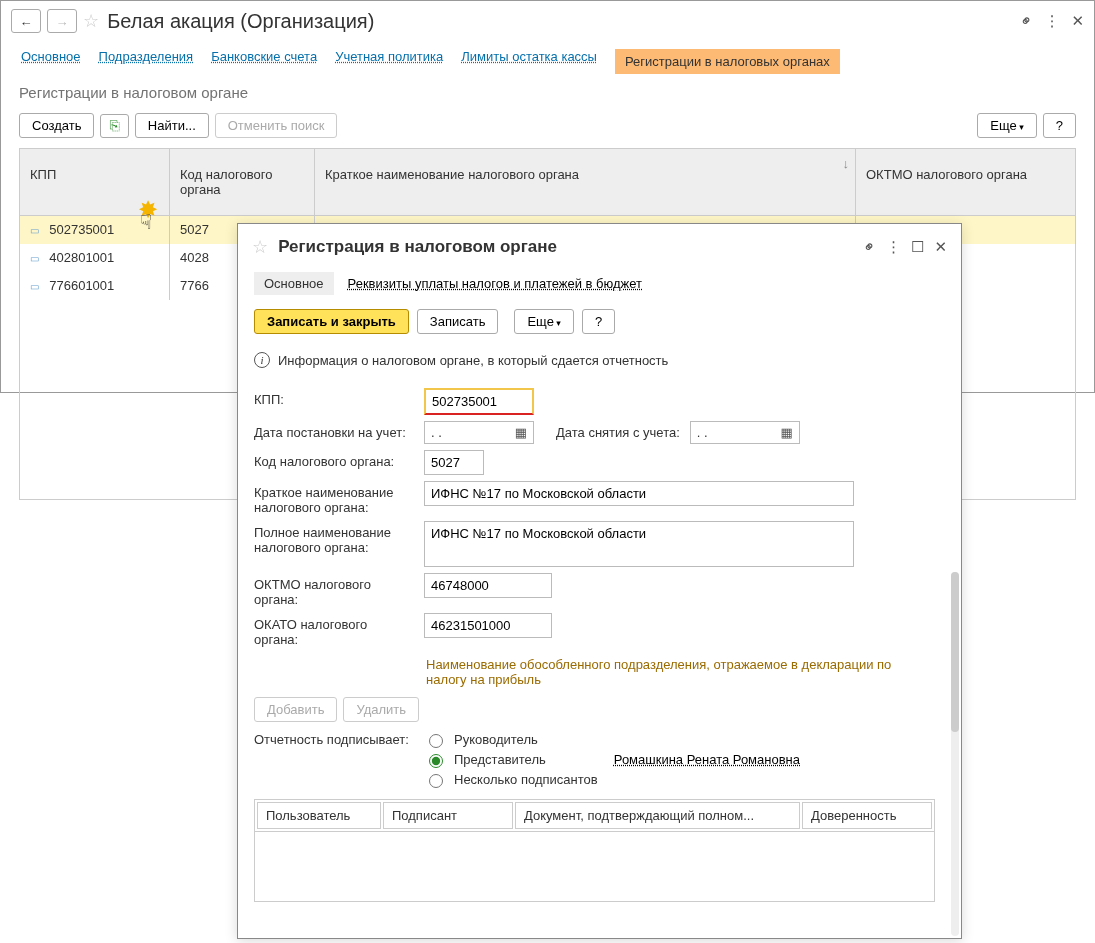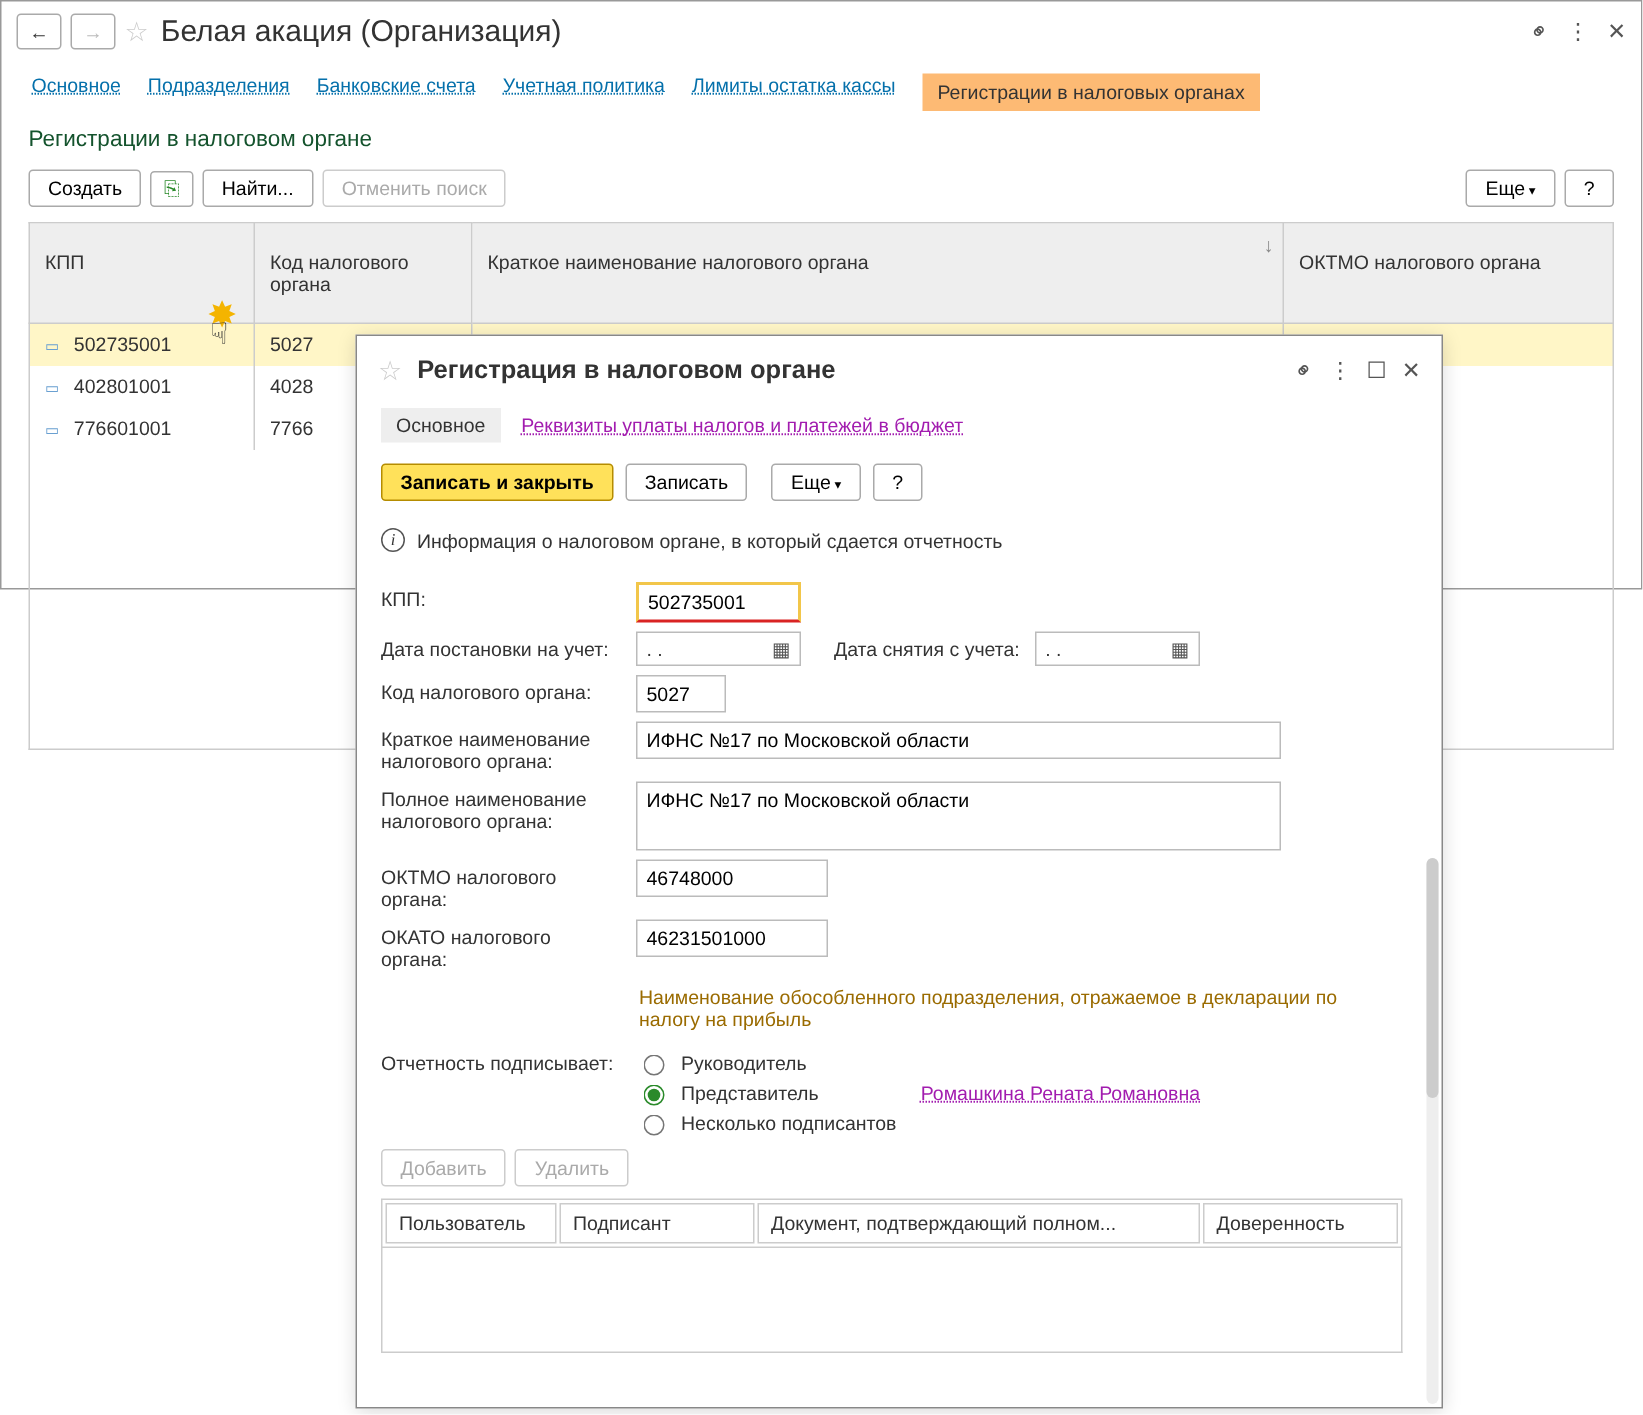--- a/index.html
+++ b/index.html
@@ -7,21 +7,21 @@
 .main-frame { border: 1px solid #999; height: 393px; position: relative; background: #fff; }
 .title-row { display: flex; align-items: center; padding: 8px 10px 4px 10px; gap: 6px; }
 .nav-btn { width: 30px; height: 24px; border: 1px solid #aaa; border-radius: 3px; background: #fff; display: flex; align-items: center; justify-content: center; cursor: pointer; }
 .star { color: #ccc; font-size: 18px; }
 .page-title { font-size: 20px; font-weight: normal; margin-left: 2px; }
 .title-actions { margin-left: auto; display: flex; gap: 12px; align-items: center; }
 .icon-btn { color: #555; cursor: pointer; font-size: 15px; }
 .tabs-row { display: flex; gap: 18px; padding: 12px 20px 10px 20px; border-bottom: none; }
 .tab-link { color: #0570ab; text-decoration: underline dotted; cursor: pointer; }
 .tab-active { background: #fdba74; padding: 5px 10px; color: #333; text-decoration: none; }
-.section-title { color: #14532d; padding: 0 18px 6px 18px; font-size: 15px; }
+.section-title { color: #737373; padding: 0 18px 6px 18px; font-size: 15px; }
 .toolbar { display: flex; gap: 6px; padding: 6px 18px; align-items: center; }
 .btn { border: 1px solid #aaa; border-radius: 3px; padding: 4px 12px; background: #fff; cursor: pointer; }
 .btn.small { padding: 3px 8px; }
 .btn.disabled { color: #aaa; border-color: #ccc; cursor: default; }
 .toolbar .spacer { flex: 1; }
 .dropdown-btn::after { content: " ▾"; font-size: 9px; }
 .table { display: table; width: calc(100% - 36px); margin: 4px 18px 0 18px; border: 1px solid #ccc; border-collapse: collapse; }
 .thead { display: table-row; background: #eee; }
 .th { display: table-cell; border: 1px solid #ccc; padding: 18px 10px; font-weight: normal; position: relative; }
 .tbody-row { display: table-row; }
@@ -48,21 +48,21 @@
 .form-label { width: 160px; padding-top: 4px; }
 .form-input { border: 1px solid #bbb; padding: 4px 6px; background: #fff; }
 .input-kpp { width: 110px; border: 2px solid #f2c64a; border-bottom: 2px solid #d92323; padding: 4px 6px; }
 .date-box { border: 1px solid #bbb; width: 110px; display: inline-flex; align-items: center; padding: 3px 6px; gap: 6px; }
 .cal-icon { margin-left: auto; cursor: pointer; color: #555; }
 .wide { width: 430px; }
 .mid { width: 128px; }
 .note { color: #9a6b00; text-align: left; margin-left: 172px; padding: 4px 0 4px 0; }
 .radio-row { display: flex; align-items: center; gap: 8px; margin: 3px 0; }
 .radio { width: 14px; height: 14px; }
-.link { color: #a21caf; text-decoration: underline dotted; cursor: pointer; }
+.link { color: #000000; text-decoration: underline dotted; cursor: pointer; }
 .dialog-table { width: 100%; border: 1px solid #ccc; margin-top: 8px; }
 .dialog-table th { font-weight: normal; border: 1px solid #ccc; padding: 5px 8px; text-align: left; background: #fff; }
 .dialog-table-body { height: 70px; border: 1px solid #ccc; border-top: none; }
 .scrollbar-vert { position: absolute; right: 2px; top: 348px; bottom: 2px; width: 8px; background: #eee; border-radius: 4px; }
 .scrollbar-thumb { background: #ccc; width: 100%; height: 160px; border-radius: 4px; margin-top: 0; }
 </style>
 </head>
 <body>
 
 <div class="main-frame">
@@ -203,49 +203,49 @@
       <div class="form-label">ОКТМО налогового органа:</div>
       <input class="form-input mid" value="46748000" style="">
     </div>
 
     <div class="form-row">
       <div class="form-label">ОКАТО налогового органа:</div>
       <input class="form-input mid" value="46231501000" style="">
     </div>
 
     <div class="note">Наименование обособленного подразделения, отражаемое в декларации по налогу на прибыль</div>
+
+    <div class="form-row" style="gap:6px;">
+      <button class="btn disabled">Добавить</button>
+      <button class="btn disabled">Удалить</button>
+    </div>
 
     <div class="form-row">
       <div class="form-label">Отчетность подписывает:</div>
       <div>
         <div class="radio-row">
           <input type="radio" class="radio" style="">
           <span>Руководитель</span>
         </div>
         <div class="radio-row">
           <input type="radio" class="radio" checked="" style="accent-color: rgb(42, 138, 42);">
           <span>Представитель</span>
           <span style="margin-left:60px;" class="link">Ромашкина Рената Романовна</span>
         </div>
         <div class="radio-row">
           <input type="radio" class="radio" style="">
           <span>Несколько подписантов</span>
         </div>
       </div>
     </div>
 
-    <div class="form-row" style="gap:6px;">
-      <button class="btn disabled">Добавить</button>
-      <button class="btn disabled">Удалить</button>
-    </div>
-
     <table class="dialog-table">
       <tbody>
           <tr>
-        <th style="width:114px;">Пользователь</th>
+        <th style="width:124px;">Пользователь</th>
         <th style="width:130px;">Подписант</th>
         <th>Документ, подтверждающий полном...</th>
         <th style="width:130px;">Доверенность</th>
       </tr>
     </tbody>
       </table>
     <div class="dialog-table-body"></div>
   </div>
 
   <div class="scrollbar-vert">

